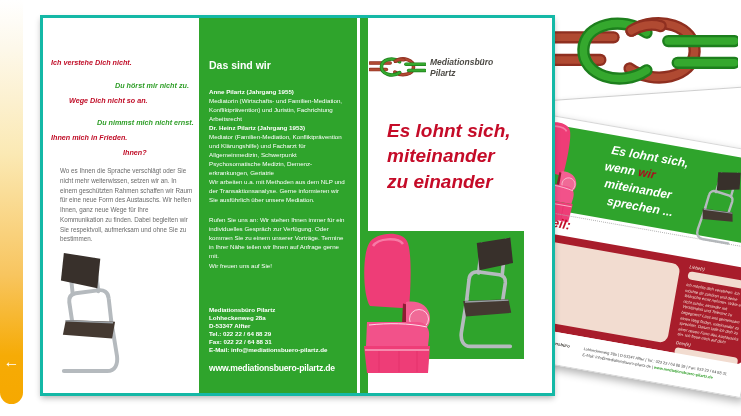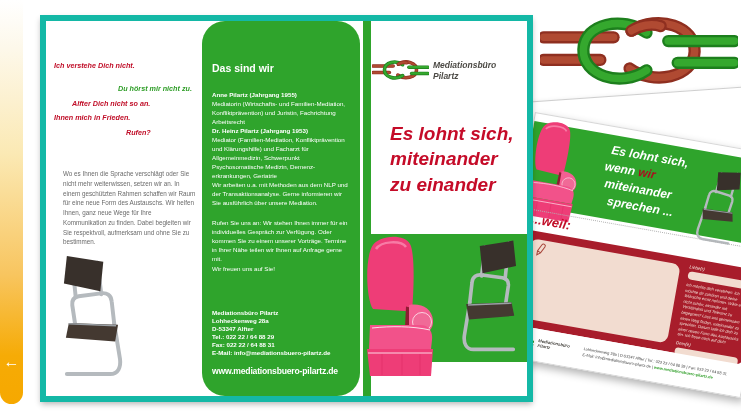--- a/index.html
+++ b/index.html
@@ -12,24 +12,24 @@
     background:linear-gradient(180deg,#ffffff 0%,#fdf8ea 12%,#fbe9b4 38%,#f8c55f 68%,#f6ab06 88%,#f6a800 100%);
     border-radius:0 0 13px 13px;}
   .back-arrow{position:absolute;left:1px;top:353px;width:21px;text-align:center;
     color:#fff;font-size:16px;font-weight:bold;cursor:pointer;user-select:none;}
 
   
   .big-knot{position:absolute;left:540px;top:6px;width:198px;height:90px;z-index:1;}
 
   
   .brochure{position:absolute;left:40px;top:15px;width:481px;height:375px;background:#fff;
-    border:6px solid #14b8a6;z-index:3;box-shadow:0 3px 6px -1px rgba(0,0,0,.3);}
+    border:3px solid #14b8a6;z-index:3;box-shadow:0 3px 6px -1px rgba(0,0,0,.3);padding-left:28px;}
   .panel{position:absolute;top:0;height:100%;}
   .panel-left{left:0;width:156px;background:#fff;}
-  .panel-mid{left:156px;width:158px;background:#2fa42c;color:#fff;border-radius:23px;}
+  .panel-mid{left:156px;width:158px;background:#2fa42c;color:#fff;}
   .panel-cover{left:314px;width:167px;background:#fff;}
 
   
   .quotes{position:absolute;left:8px;top:40px;width:146px;}
   .q{height:14.8px;font-style:italic;font-weight:bold;font-size:7.2px;white-space:nowrap;}
   .q-red{color:#c00e28;} .q-green{color:#2f9e28;margin-top:8px;}
   .q0{padding-left:0;}  .q1{padding-left:64px;} .q2{padding-left:18px;}
   .q3{padding-left:46px;}.q4{padding-left:0;}  .q5{padding-left:38px;} .q6{padding-left:72px;}
   .intro{position:absolute;left:17px;top:148px;width:133px;font-size:6.3px;line-height:1.55;color:#6a6a6a;}
   .chair-left{position:absolute;left:6px;top:230px;width:76px;height:128px;}
@@ -195,23 +195,24 @@
       </div>
     </div>
   </div>
 
   <div class="brochure">
 
     <div class="panel panel-left">
       <div class="quotes">
         <div class="q q0 q-red">Ich verstehe Dich nicht.</div>
         <div class="q q1 q-green">Du hörst mir nicht zu.</div>
-        <div class="q q2 q-red">Alfter Dich nicht so an.</div>
+        <div class="q q2 q-red">Wege Dich nicht so an.</div>
+        <div class="q q3 q-green">Du nimmst mich nicht ernst.</div>
         <div class="q q4 q-red">Ihnen mich in Frieden.</div>
-        <div class="q q6 q-red">Rufen?</div>
+        <div class="q q6 q-red">Ihnen?</div>
       </div>
       <div class="intro">Wo es Ihnen die Sprache verschlägt oder Sie nicht mehr weiterwissen, setzen wir an. In einem geschützten Rahmen schaffen wir Raum für eine neue Form des Austauschs. Wir helfen Ihnen, ganz neue Wege für Ihre Kommunikation zu finden. Dabei begleiten wir Sie respektvoll, aufmerksam und ohne Sie zu bestimmen.</div>
       <svg class="chair-left" viewBox="0 0 150 260">
           <use href="#blackchair"></use>
         </svg>
     </div>
 
     <div class="panel panel-mid">
       <div class="blk mid-head">Das sind wir</div>
       <div class="blk b-p1">

